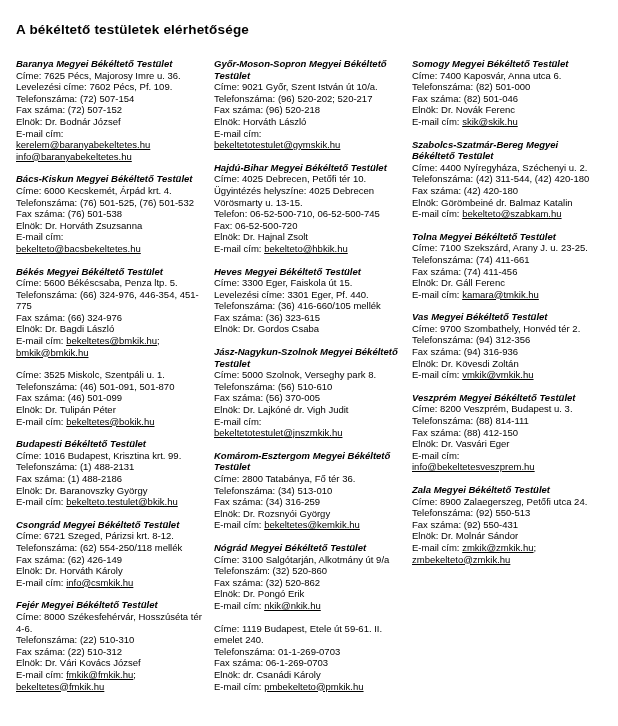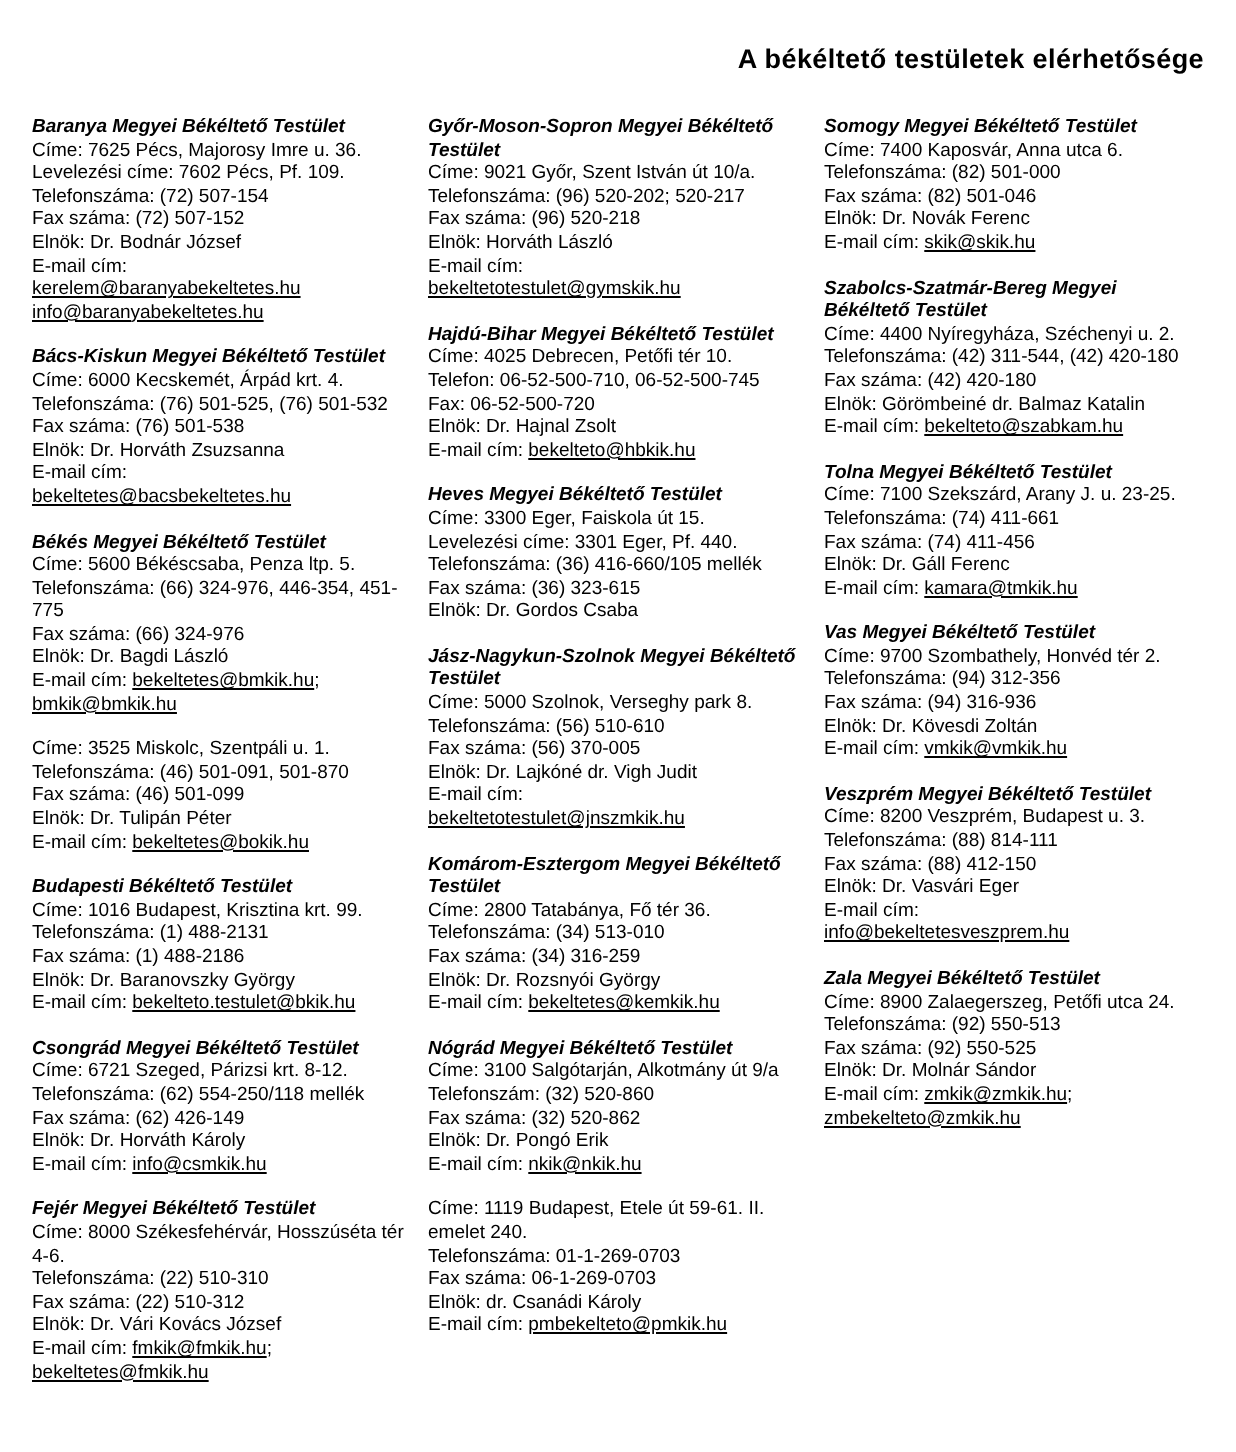--- a/index.html
+++ b/index.html
@@ -13,21 +13,21 @@
     overflow: hidden;
     font-family: "Liberation Sans", sans-serif;
     color: #000000;
   }
   .page {
     padding: 12px 16px 0 16px;
   }
   .doc-title {
     font-size: 13.5px;
     font-weight: bold;
-    text-align: right;
+    text-align: left;
     margin: 10px 0 21px 0;
     letter-spacing: 0.2px;
   }
   .columns {
     display: flex;
     gap: 8px;
   }
   .column {
     flex: 0 0 190px;
     width: 190px;
@@ -69,21 +69,21 @@
           <div class="field"><span class="email">kerelem@baranyabekeltetes.hu</span></div>
           <div class="field"><span class="email">info@baranyabekeltetes.hu</span></div>
         </div>
         <div class="entry">
           <div class="entry-name">Bács-Kiskun Megyei Békéltető Testület</div>
           <div class="field"><span>Címe: 6000 Kecskemét, Árpád krt. 4.</span></div>
           <div class="field"><span>Telefonszáma: (76) 501-525, (76) 501-532</span></div>
           <div class="field"><span>Fax száma: (76) 501-538</span></div>
           <div class="field"><span>Elnök: Dr. Horváth Zsuzsanna</span></div>
           <div class="field"><span>E-mail cím:</span></div>
-          <div class="field"><span class="email">bekeltetes@bacsbekeltetes.hu</span></div>
+          <div class="field"><span class="email">bekelteto@bacsbekeltetes.hu</span></div>
         </div>
         <div class="entry">
           <div class="entry-name">Békés Megyei Békéltető Testület</div>
           <div class="field"><span>Címe: 5600 Békéscsaba, Penza ltp. 5.</span></div>
           <div class="field"><span>Telefonszáma: (66) 324-976, 446-354, 451-775</span></div>
           <div class="field"><span>Fax száma: (66) 324-976</span></div>
           <div class="field"><span>Elnök: Dr. Bagdi László</span></div>
           <div class="field"><span>E-mail cím: </span><span class="email">bekeltetes@bmkik.hu</span><span>; </span><span class="email">bmkik@bmkik.hu</span></div>
         </div>
         <div class="entry">
@@ -124,20 +124,21 @@
           <div class="field"><span>Címe: 9021 Győr, Szent István út 10/a.</span></div>
           <div class="field"><span>Telefonszáma: (96) 520-202; 520-217</span></div>
           <div class="field"><span>Fax száma: (96) 520-218</span></div>
           <div class="field"><span>Elnök: Horváth László</span></div>
           <div class="field"><span>E-mail cím:</span></div>
           <div class="field"><span class="email">bekeltetotestulet@gymskik.hu</span></div>
         </div>
         <div class="entry">
           <div class="entry-name">Hajdú-Bihar Megyei Békéltető Testület</div>
           <div class="field"><span>Címe: 4025 Debrecen, Petőfi tér 10.</span></div>
+          <div class="field"><span>Ügyintézés helyszíne: 4025 Debrecen Vörösmarty u. 13-15.</span></div>
           <div class="field"><span>Telefon: 06-52-500-710, 06-52-500-745</span></div>
           <div class="field"><span>Fax: 06-52-500-720</span></div>
           <div class="field"><span>Elnök: Dr. Hajnal Zsolt</span></div>
           <div class="field"><span>E-mail cím: </span><span class="email">bekelteto@hbkik.hu</span></div>
         </div>
         <div class="entry">
           <div class="entry-name">Heves Megyei Békéltető Testület</div>
           <div class="field"><span>Címe: 3300 Eger, Faiskola út 15.</span></div>
           <div class="field"><span>Levelezési címe: 3301 Eger, Pf. 440.</span></div>
           <div class="field"><span>Telefonszáma: (36) 416-660/105 mellék</span></div>
@@ -216,19 +217,19 @@
           <div class="field"><span>Telefonszáma: (88) 814-111</span></div>
           <div class="field"><span>Fax száma: (88) 412-150</span></div>
           <div class="field"><span>Elnök: Dr. Vasvári Eger</span></div>
           <div class="field"><span>E-mail cím:</span></div>
           <div class="field"><span class="email">info@bekeltetesveszprem.hu</span></div>
         </div>
         <div class="entry">
           <div class="entry-name">Zala Megyei Békéltető Testület</div>
           <div class="field"><span>Címe: 8900 Zalaegerszeg, Petőfi utca 24.</span></div>
           <div class="field"><span>Telefonszáma: (92) 550-513</span></div>
-          <div class="field"><span>Fax száma: (92) 550-525</span></div>
+          <div class="field"><span>Fax száma: (92) 550-431</span></div>
           <div class="field"><span>Elnök: Dr. Molnár Sándor</span></div>
           <div class="field"><span>E-mail cím: </span><span class="email">zmkik@zmkik.hu</span><span>; </span><span class="email">zmbekelteto@zmkik.hu</span></div>
         </div>
       </div>
     </div>
 </div>
 
 </body></html>

